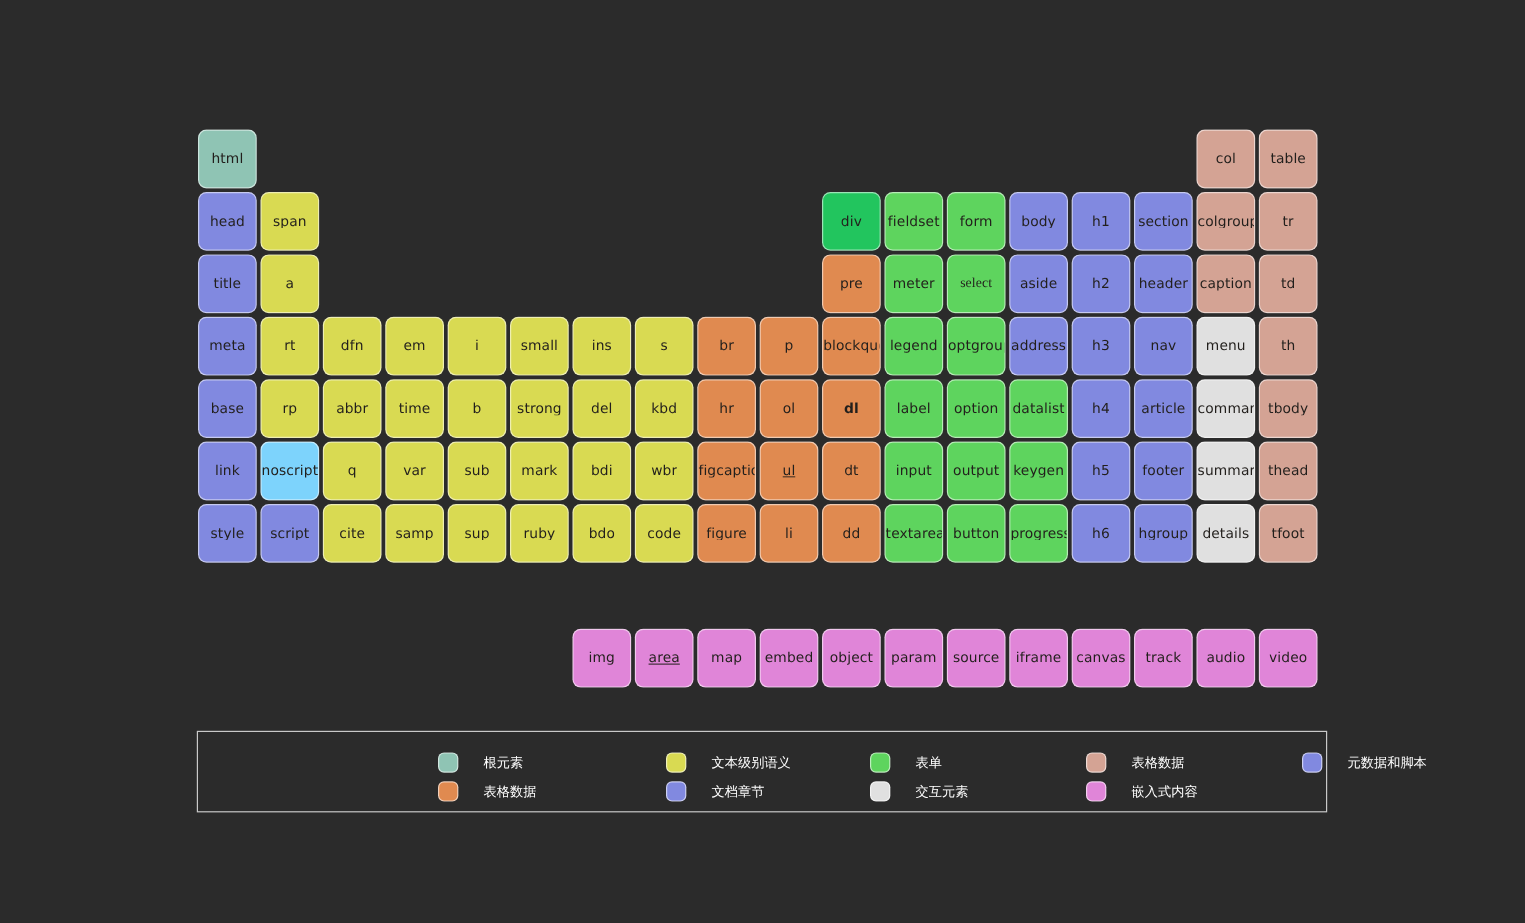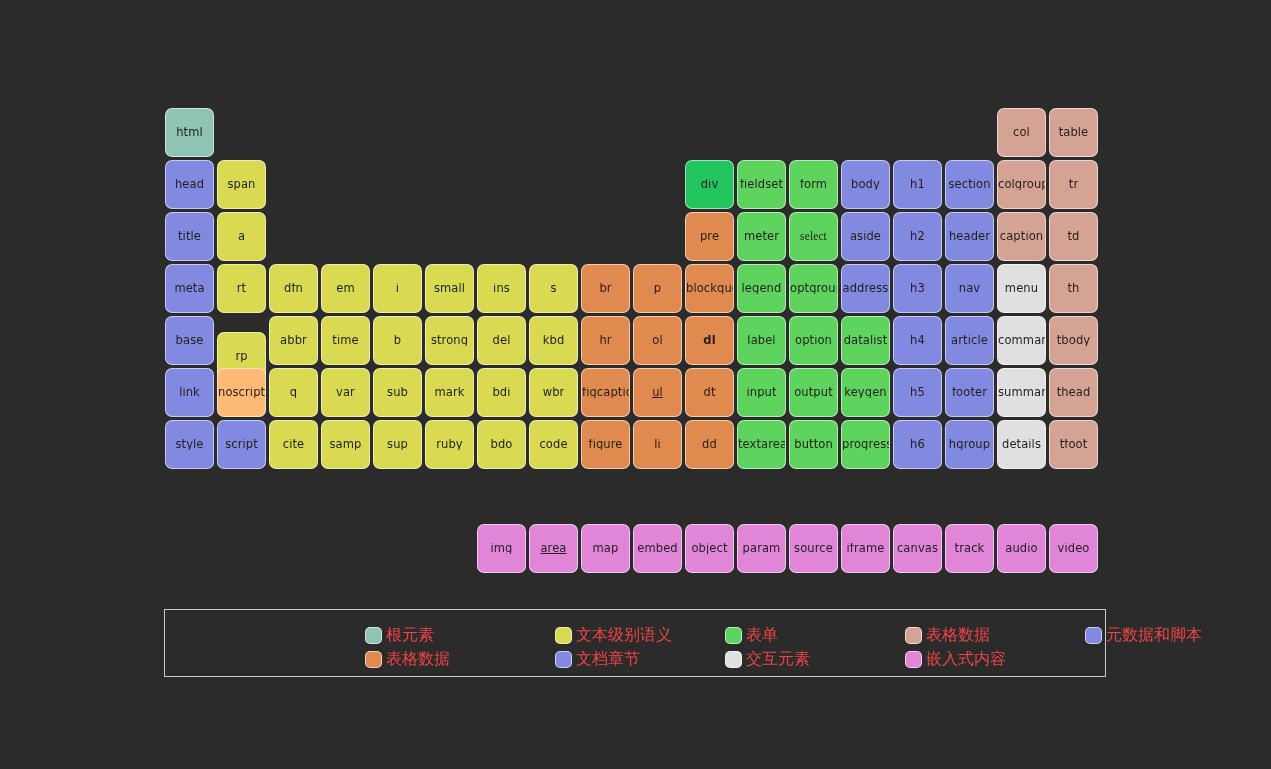--- a/index.html
+++ b/index.html
@@ -83,23 +83,23 @@
   }
   .legend-swatch {
     width: 17px;
     height: 17px;
     border-radius: 5px;
     border: 1px solid rgba(255,255,255,0.6);
     box-sizing: border-box;
     flex: 0 0 auto;
   }
   .legend-label {
-    margin-left: 4px;
-    font-size: 16px;
-    color: #ef4444;
+    margin-left: 21px;
+    font-size: 11px;
+    color: #ffffff;
     white-space: nowrap;
   }
 </style>
 </head>
 <body>
 
 <div id="table-wrap">
     <div class="cell" style="left: 0px; top: 0px; background: rgb(143, 196, 180);">
       <span>html</span>
     </div>
@@ -219,21 +219,21 @@
     </div>
     <div class="cell" style="left: 832px; top: 156px; background: rgb(224, 224, 224);">
       <span>menu</span>
     </div>
     <div class="cell" style="left: 884px; top: 156px; background: rgb(212, 163, 148);">
       <span>th</span>
     </div>
     <div class="cell" style="left: 0px; top: 208px; background: rgb(129, 137, 224);">
       <span>base</span>
     </div>
-    <div class="cell" style="left: 52px; top: 208px; background: rgb(217, 218, 82); margin-top: 16px;">
+    <div class="cell" style="left: 52px; top: 208px; background: rgb(217, 218, 82);">
       <span>rp</span>
     </div>
     <div class="cell" style="left: 104px; top: 208px; background: rgb(217, 218, 82);">
       <span>abbr</span>
     </div>
     <div class="cell" style="left: 156px; top: 208px; background: rgb(217, 218, 82);">
       <span>time</span>
     </div>
     <div class="cell" style="left: 208px; top: 208px; background: rgb(217, 218, 82);">
       <span>b</span>
@@ -273,21 +273,21 @@
     </div>
     <div class="cell" style="left: 832px; top: 208px; background: rgb(224, 224, 224);">
       <span>command</span>
     </div>
     <div class="cell" style="left: 884px; top: 208px; background: rgb(212, 163, 148);">
       <span>tbody</span>
     </div>
     <div class="cell" style="left: 0px; top: 260px; background: rgb(129, 137, 224);">
       <span>link</span>
     </div>
-    <div class="cell" style="left: 52px; top: 260px; background: #fdba74; justify-content: flex-end;">
+    <div class="cell" style="left: 52px; top: 260px; background: #7dd3fc; justify-content: flex-end;">
       <span>noscript</span>
     </div>
     <div class="cell" style="left: 104px; top: 260px; background: rgb(217, 218, 82);">
       <span>q</span>
     </div>
     <div class="cell" style="left: 156px; top: 260px; background: rgb(217, 218, 82);">
       <span>var</span>
     </div>
     <div class="cell" style="left: 208px; top: 260px; background: rgb(217, 218, 82);">
       <span>sub</span>

